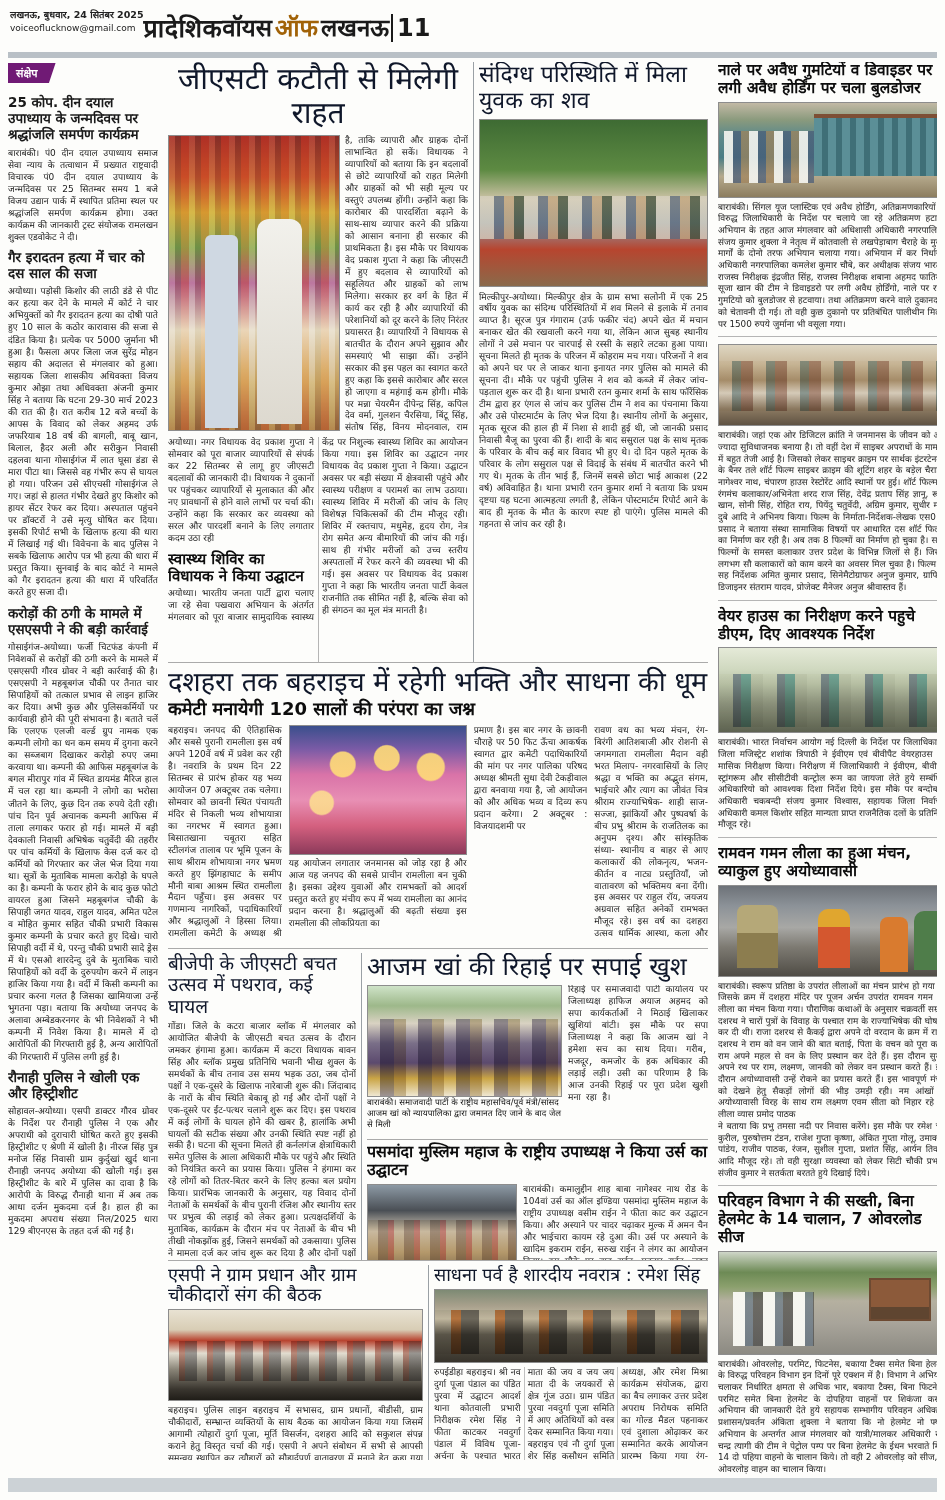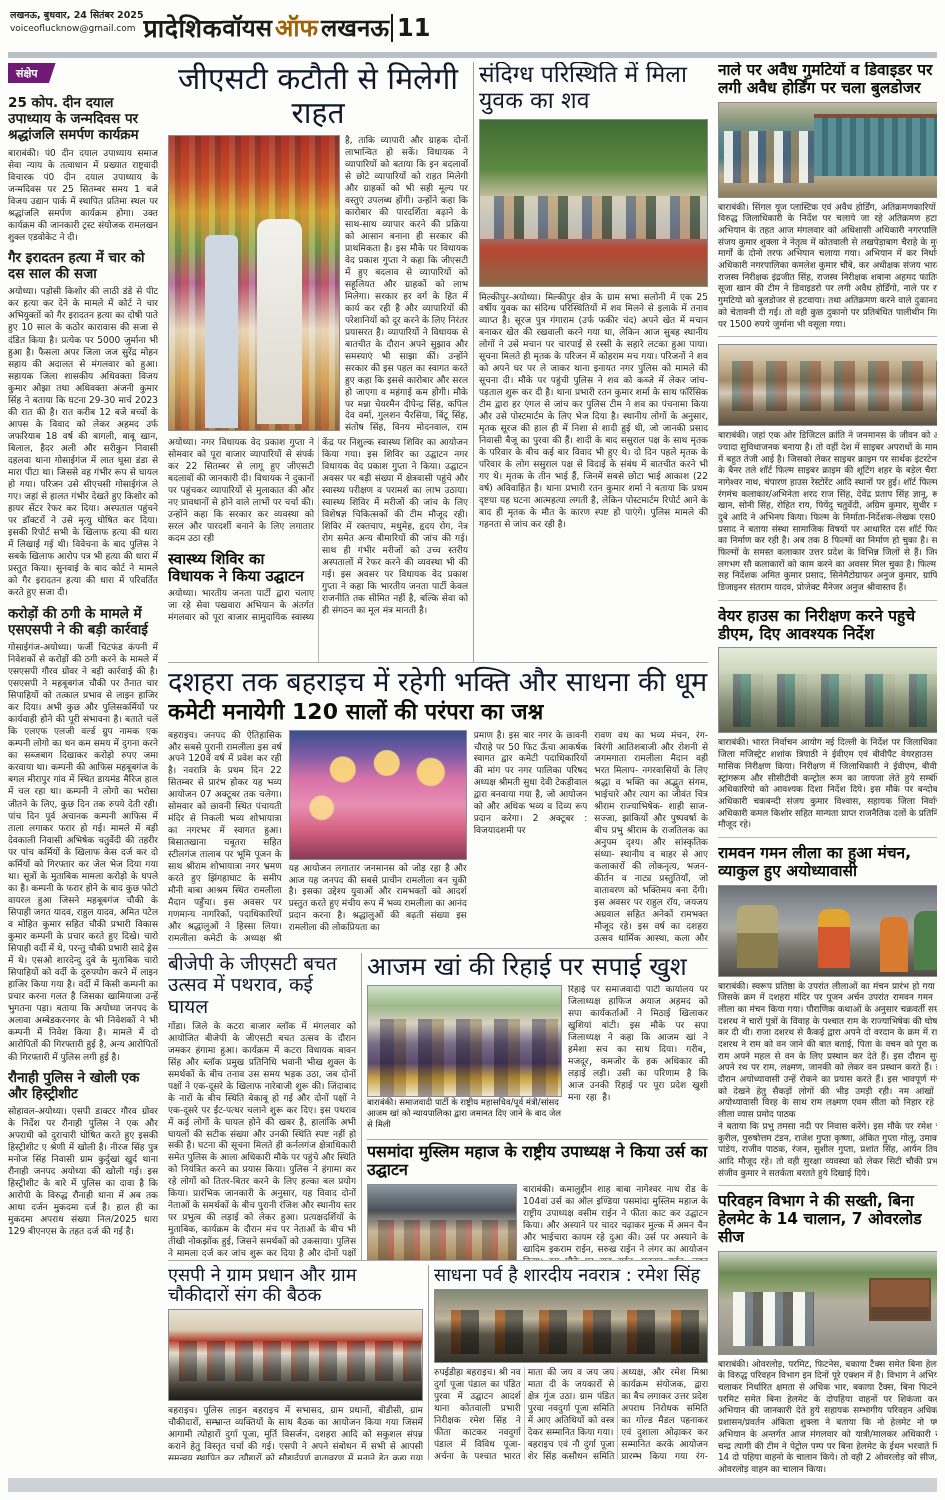--- a/index.html
+++ b/index.html
@@ -74,21 +74,21 @@
   .gst-top { display:flex; gap:5px; height:296px; overflow:hidden; }
   .gst-top .ph { width:172px; flex:none; height:100%; }
   .gst-top .body-txt { flex:1; overflow:hidden; }
   .gst-below { margin-top:6px; height:238px; overflow:hidden; column-count:2; column-gap:8px; column-rule:1px solid #b5b5b5; }
   .gst-below .h-sub { font-size:15px; margin:6px 0 3px 0; }
   .shav { flex:1; overflow:hidden; }
   .shav .h-big { font-size:23px; margin-bottom:5px; }
   .shav .ph { height:168px; margin-bottom:5px; }
   .rowB { border-top:1px solid #aaa; padding-top:4px; height:286px; overflow:hidden; }
   .rowB .h-big { font-size:27px; }
-  .rowB .h-sub { font-size:22px; margin:2px 0 5px 0; }
+  .rowB .h-sub { font-size:18px; margin:2px 0 5px 0; }
   .dus-flex { display:flex; gap:7px; height:214px; overflow:hidden; }
   .dus-c { flex:1; overflow:hidden; }
   .dus-mid { width:178px; flex:none; }
   .dus-mid .ph { height:130px; margin-bottom:3px; }
   .rowC { display:flex; border-top:1px solid #aaa; padding-top:4px; height:312px; overflow:hidden; }
   .bjp { width:188px; flex:none; overflow:hidden; }
   .bjp .h-big { font-size:19px; margin-bottom:4px; }
   .azamwrap { flex:1; overflow:hidden; }
   .azam .h-big { font-size:25px; margin-bottom:4px; }
   .azam-flex { display:flex; gap:6px; height:150px; overflow:hidden; }

